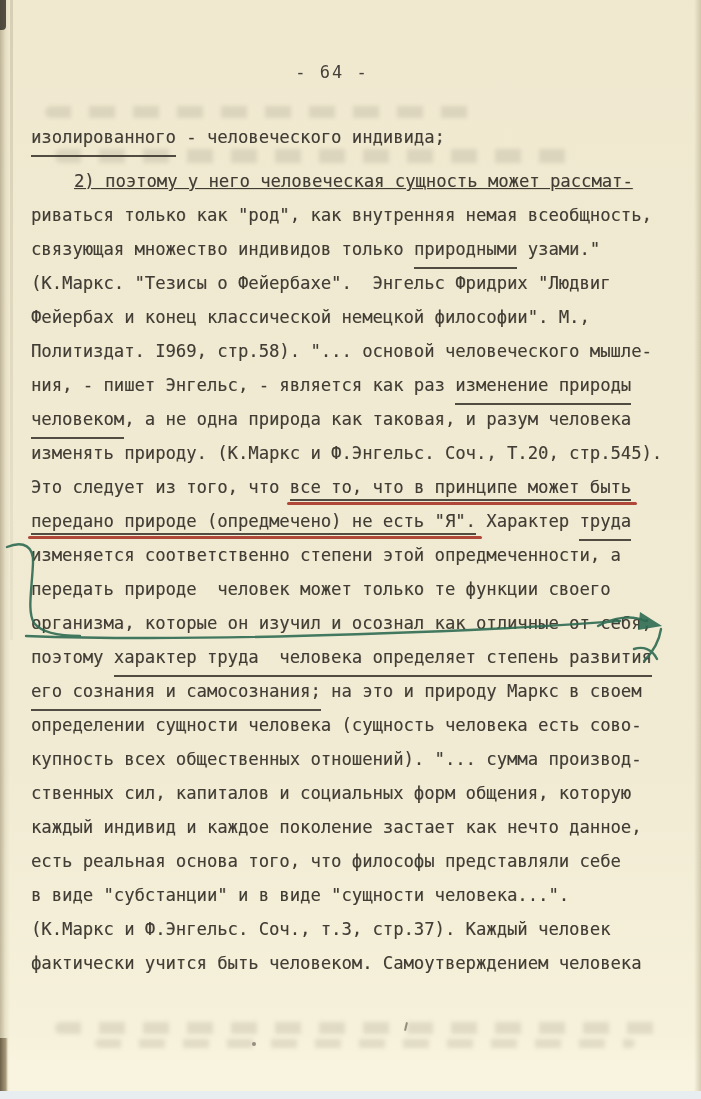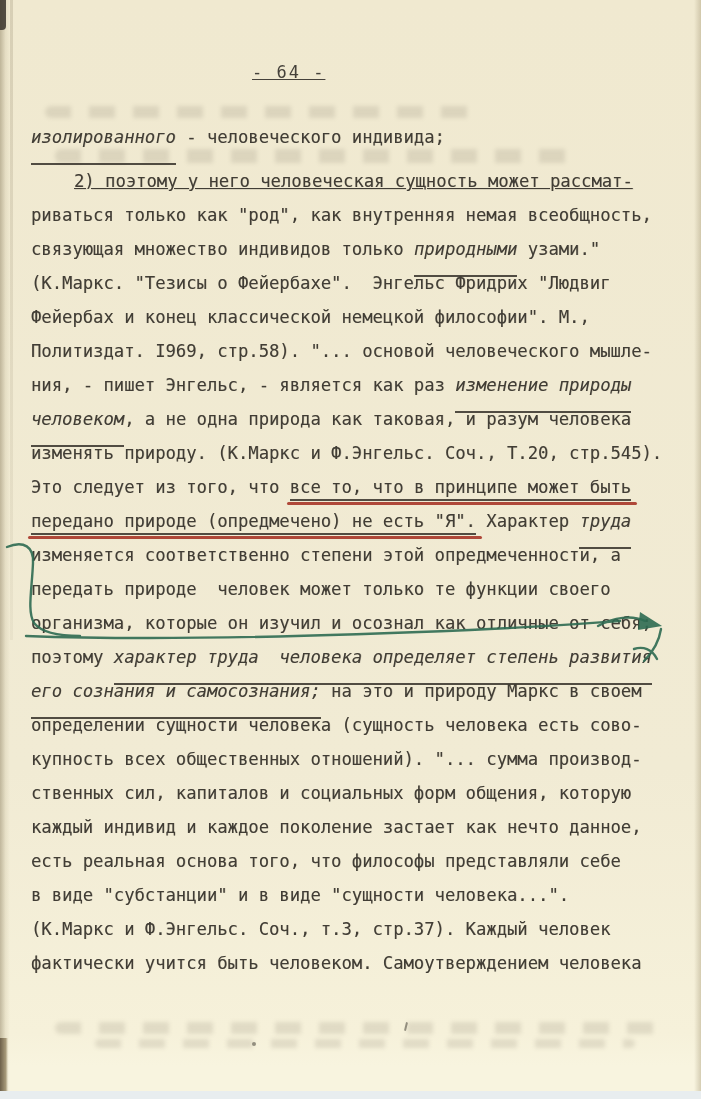--- a/index.html
+++ b/index.html
@@ -36,35 +36,35 @@
     position: absolute; left: 0; bottom: 0; width: 701px; height: 8px;
     background: #e8edef;
   }
   .crease {
     position: absolute; left: 10px; top: 0; width: 3px; height: 640px;
     background: linear-gradient(180deg, rgba(140,128,100,.25), rgba(140,128,100,.08));
   }
   
   .page-number {
     position: absolute; left: 252px; top: 62px; width: 160px;
-    font-size: 17px; letter-spacing: 2px; color: #45413a; text-decoration: underline;
+    text-align: center;
+    font-size: 17px; letter-spacing: 2px; color: #45413a;
   }
   
   .text-flow {
     position: absolute; left: 31px; top: 120px; width: 655px;
     font-size: 17.2px; line-height: 34px;
     text-shadow: 0.4px 0.4px 0 rgba(65,61,53,.35);
   }
   .line { white-space: pre; height: 34px; }
   .line.para { margin-top: 10px; text-decoration: underline; }
   .line.indent { padding-left: 43px; }
   .u-ink {
     border-bottom: 2px solid rgba(58,53,45,.88);
-    padding-bottom: 16px;
-    font-style: italic;
+    padding-bottom: 8px;
   }
   .u-red {
     border-bottom: 2px solid rgba(58,53,45,.88);
     padding-bottom: 2px;
     position: relative;
   }
   .u-red::after {
     content: "";
     position: absolute; left: -3px; right: -6px; bottom: -6px; height: 3px;
     background: #a93a2b; border-radius: 2px; opacity: .92;

